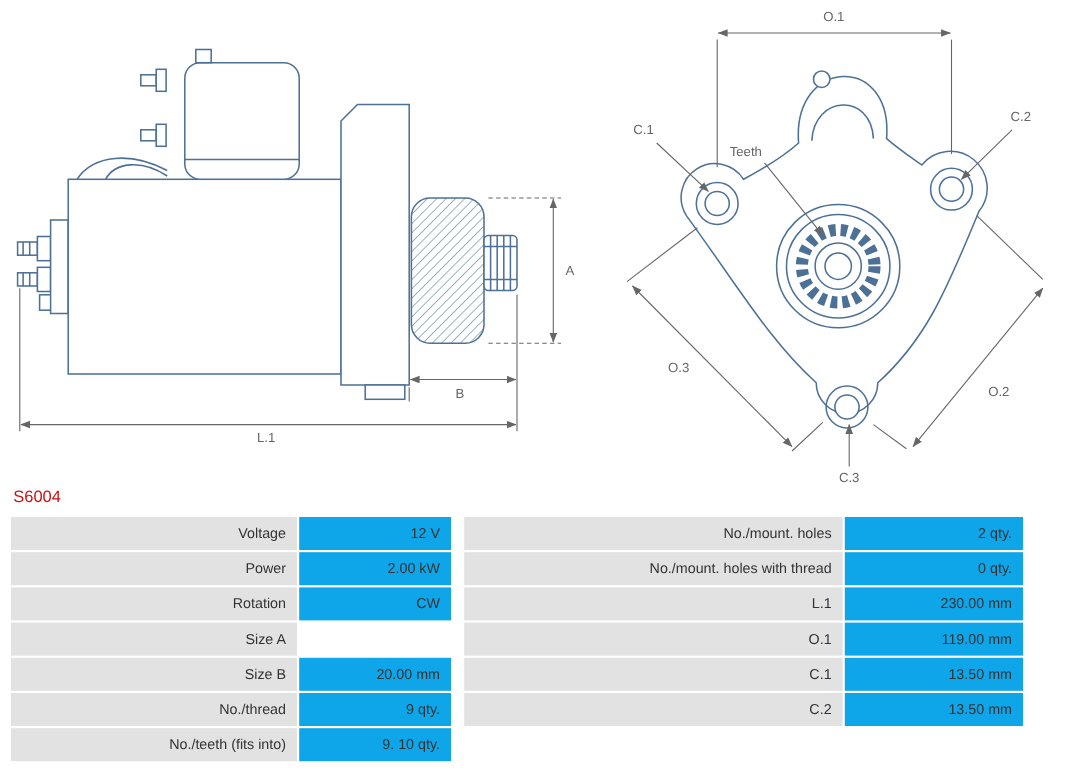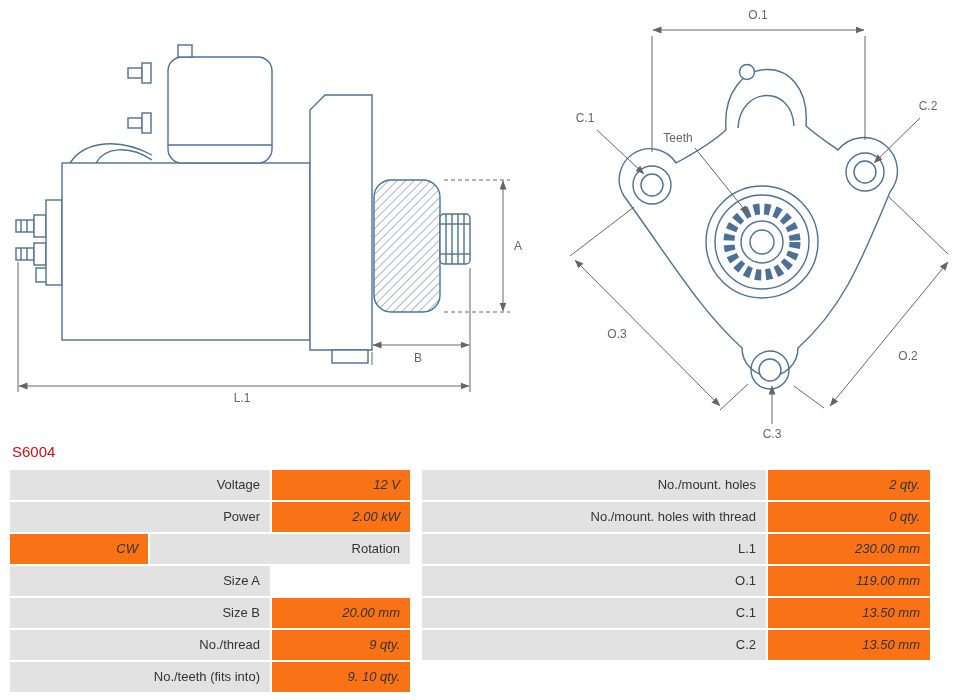--- a/index.html
+++ b/index.html
@@ -8,21 +8,21 @@
   .drawing { position:absolute; top:0; left:0; }
   svg text { font-family:"Liberation Sans", sans-serif; font-size:12px; fill:#666; }
   .part-number { position:absolute; top:443px; left:12px; font-size:15px; color:#cc1111;text-align:center; }
   .tables { position:absolute; top:470px; left:10px; width:956px; display:flex; gap:12px; }
   .spec-table { display:flex; flex-direction:column; }
   .spec-table.left { width:400px; }
   .spec-table.right { width:544px; }
   .row { display:flex; gap:2px; margin-bottom:2px; height:30px; }
   .cell { line-height:30px; font-size:13px; color:#333; text-align:right; padding-right:10px; }
   .cell.label { background:#e2e2e2; }
-  .cell.value { background:#f97316;font-style:italic; }
+  .cell.value { background:#0ea5e9; }
   .left .cell.label { width:260px; }
   .left .cell.value { width:138px; }
   .right .cell.label { width:344px; }
   .right .cell.value { width:162px; }
 </style>
 </head>
 <body>
 
 <div class="page">
 
@@ -152,22 +152,22 @@
     <div class="spec-table left">
       <div class="row">
         <div class="cell label">Voltage</div>
         <div class="cell value">12 V</div>
       </div>
       <div class="row">
         <div class="cell label">Power</div>
         <div class="cell value">2.00 kW</div>
       </div>
       <div class="row">
+        <div class="cell label">Rotation</div>
         <div class="cell value">CW</div>
-        <div class="cell label">Rotation</div>
       </div>
       <div class="row">
         <div class="cell label">Size A</div>
       </div>
       <div class="row">
         <div class="cell label">Size B</div>
         <div class="cell value">20.00 mm</div>
       </div>
       <div class="row">
         <div class="cell label">No./thread</div>

